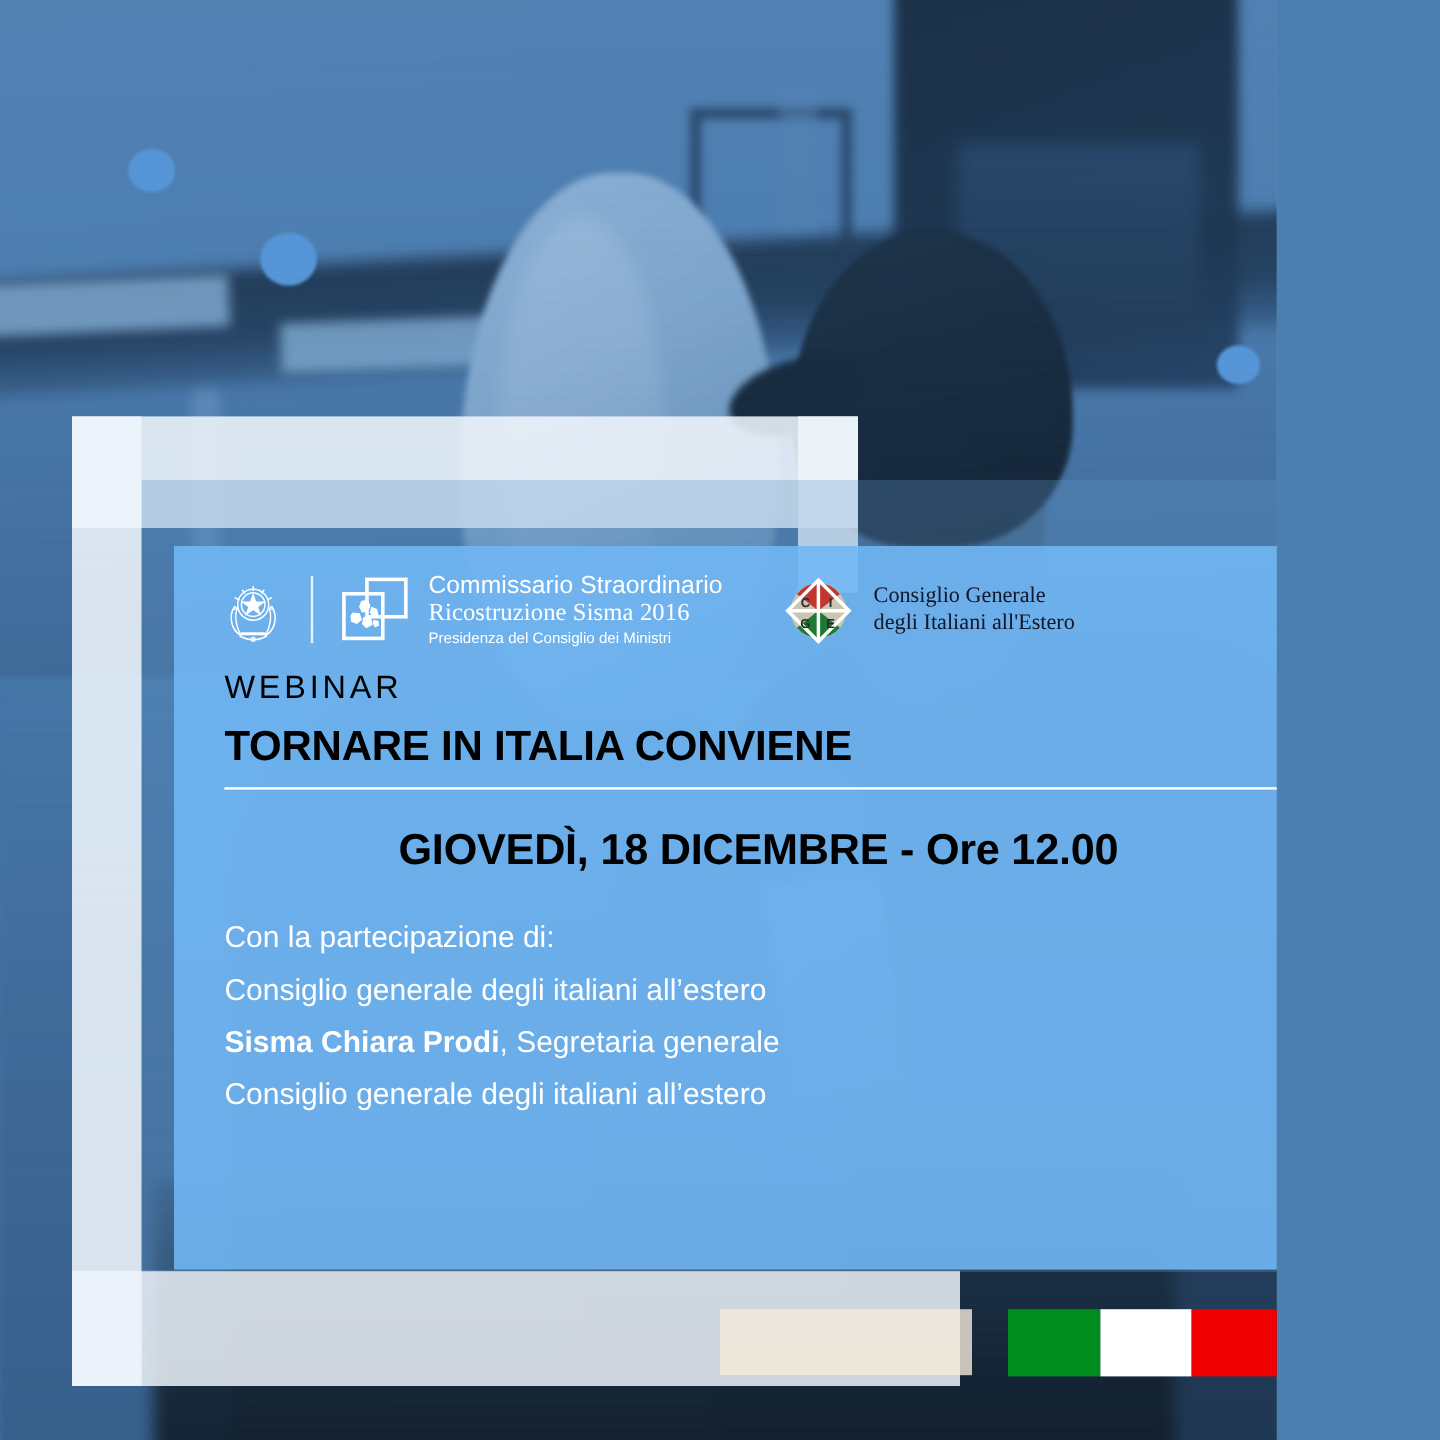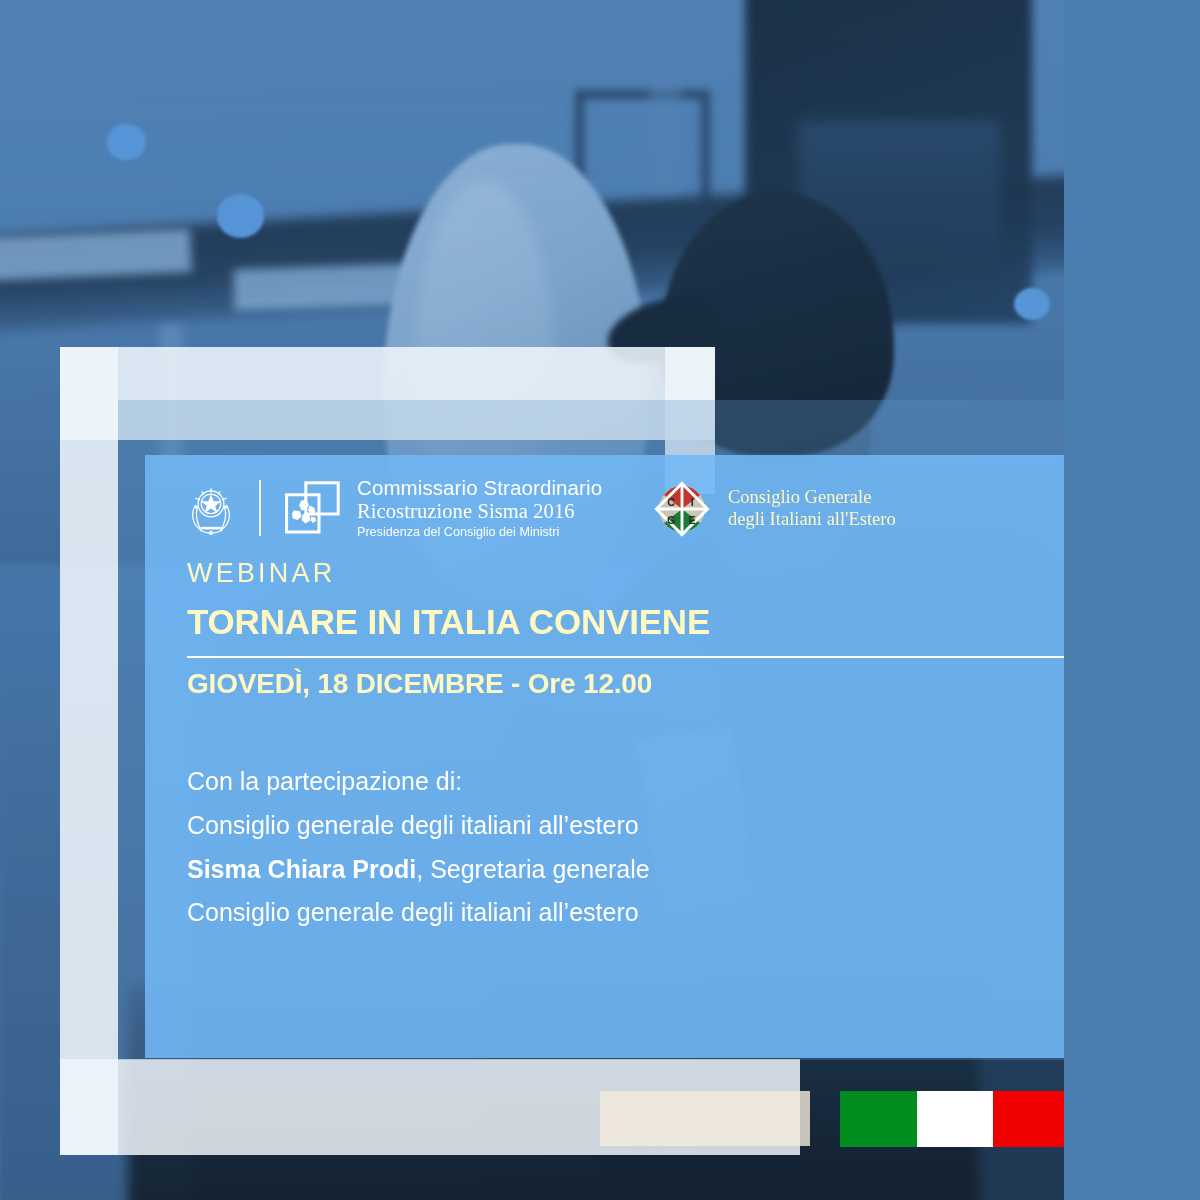--- a/index.html
+++ b/index.html
@@ -172,42 +172,42 @@
     width:2px;height:56px;background:rgba(255,255,255,.85);margin:0 22px;flex:0 0 auto;
   }
   .comm-mark{width:60px;height:58px;flex:0 0 auto;margin-right:14px;}
   .comm-text{color:#ffffff;line-height:1.12;}
   .comm-l1{font-size:20.5px;letter-spacing:.1px;font-weight:400;}
   .comm-l2{font-size:20.5px;letter-spacing:.1px;font-weight:400;font-family:Liberation Serif, serif;}
   .comm-l3{font-size:12.6px;margin-top:2px;font-weight:400;}
 
   .cgie{position:absolute;left:505px;top:22px;display:flex;align-items:center;gap:14px;}
   .cgie-mark{width:64px;height:64px;flex:0 0 auto;}
-  .cgie-text{color:#fef9c3;font-family:"Liberation Serif","DejaVu Serif",serif;line-height:1.18;}
+  .cgie-text{color:#0f172a;font-family:"Liberation Serif","DejaVu Serif",serif;line-height:1.18;}
   .cgie-l1{font-size:18.5px;}
   .cgie-l2{font-size:18.5px;}
 
   
-  .headline{position:absolute;left:42px;top:105px;width:890px;color:#fef9c3;}
+  .headline{position:absolute;left:42px;top:105px;width:890px;color:#000000;}
   .webinar{
     font-size:27px;font-weight:400;letter-spacing:3.2px;line-height:1;
   }
   .h1{
     font-size:35px;font-weight:700;letter-spacing:-0.2px;margin-top:16px;line-height:1.06;
     white-space:nowrap;
   }
   .h2{
     font-size:31px;font-weight:700;letter-spacing:-0.1px;margin-top:6px;line-height:1.06;
     white-space:nowrap;
   }
   .rule{
     width:890px;height:2px;background:#ffffff;margin-top:16px;
   }
   .date{
-    font-size:28px;font-weight:700;margin-top:11px;line-height:1.05;letter-spacing:-0.2px;
+    font-size:36px;font-weight:700;margin-top:31px;line-height:1.05;letter-spacing:-0.2px;text-align:center;
   }
 
   
   .speakers{position:absolute;left:42px;top:305px;width:900px;color:#fff;}
   .sp-line{font-size:25px;font-weight:400;line-height:1.75;white-space:nowrap;}
   .sp-line b{font-weight:700;}
 
   
   .bar-light{
     position:absolute;left:600px;top:1091px;width:210px;height:55px;

